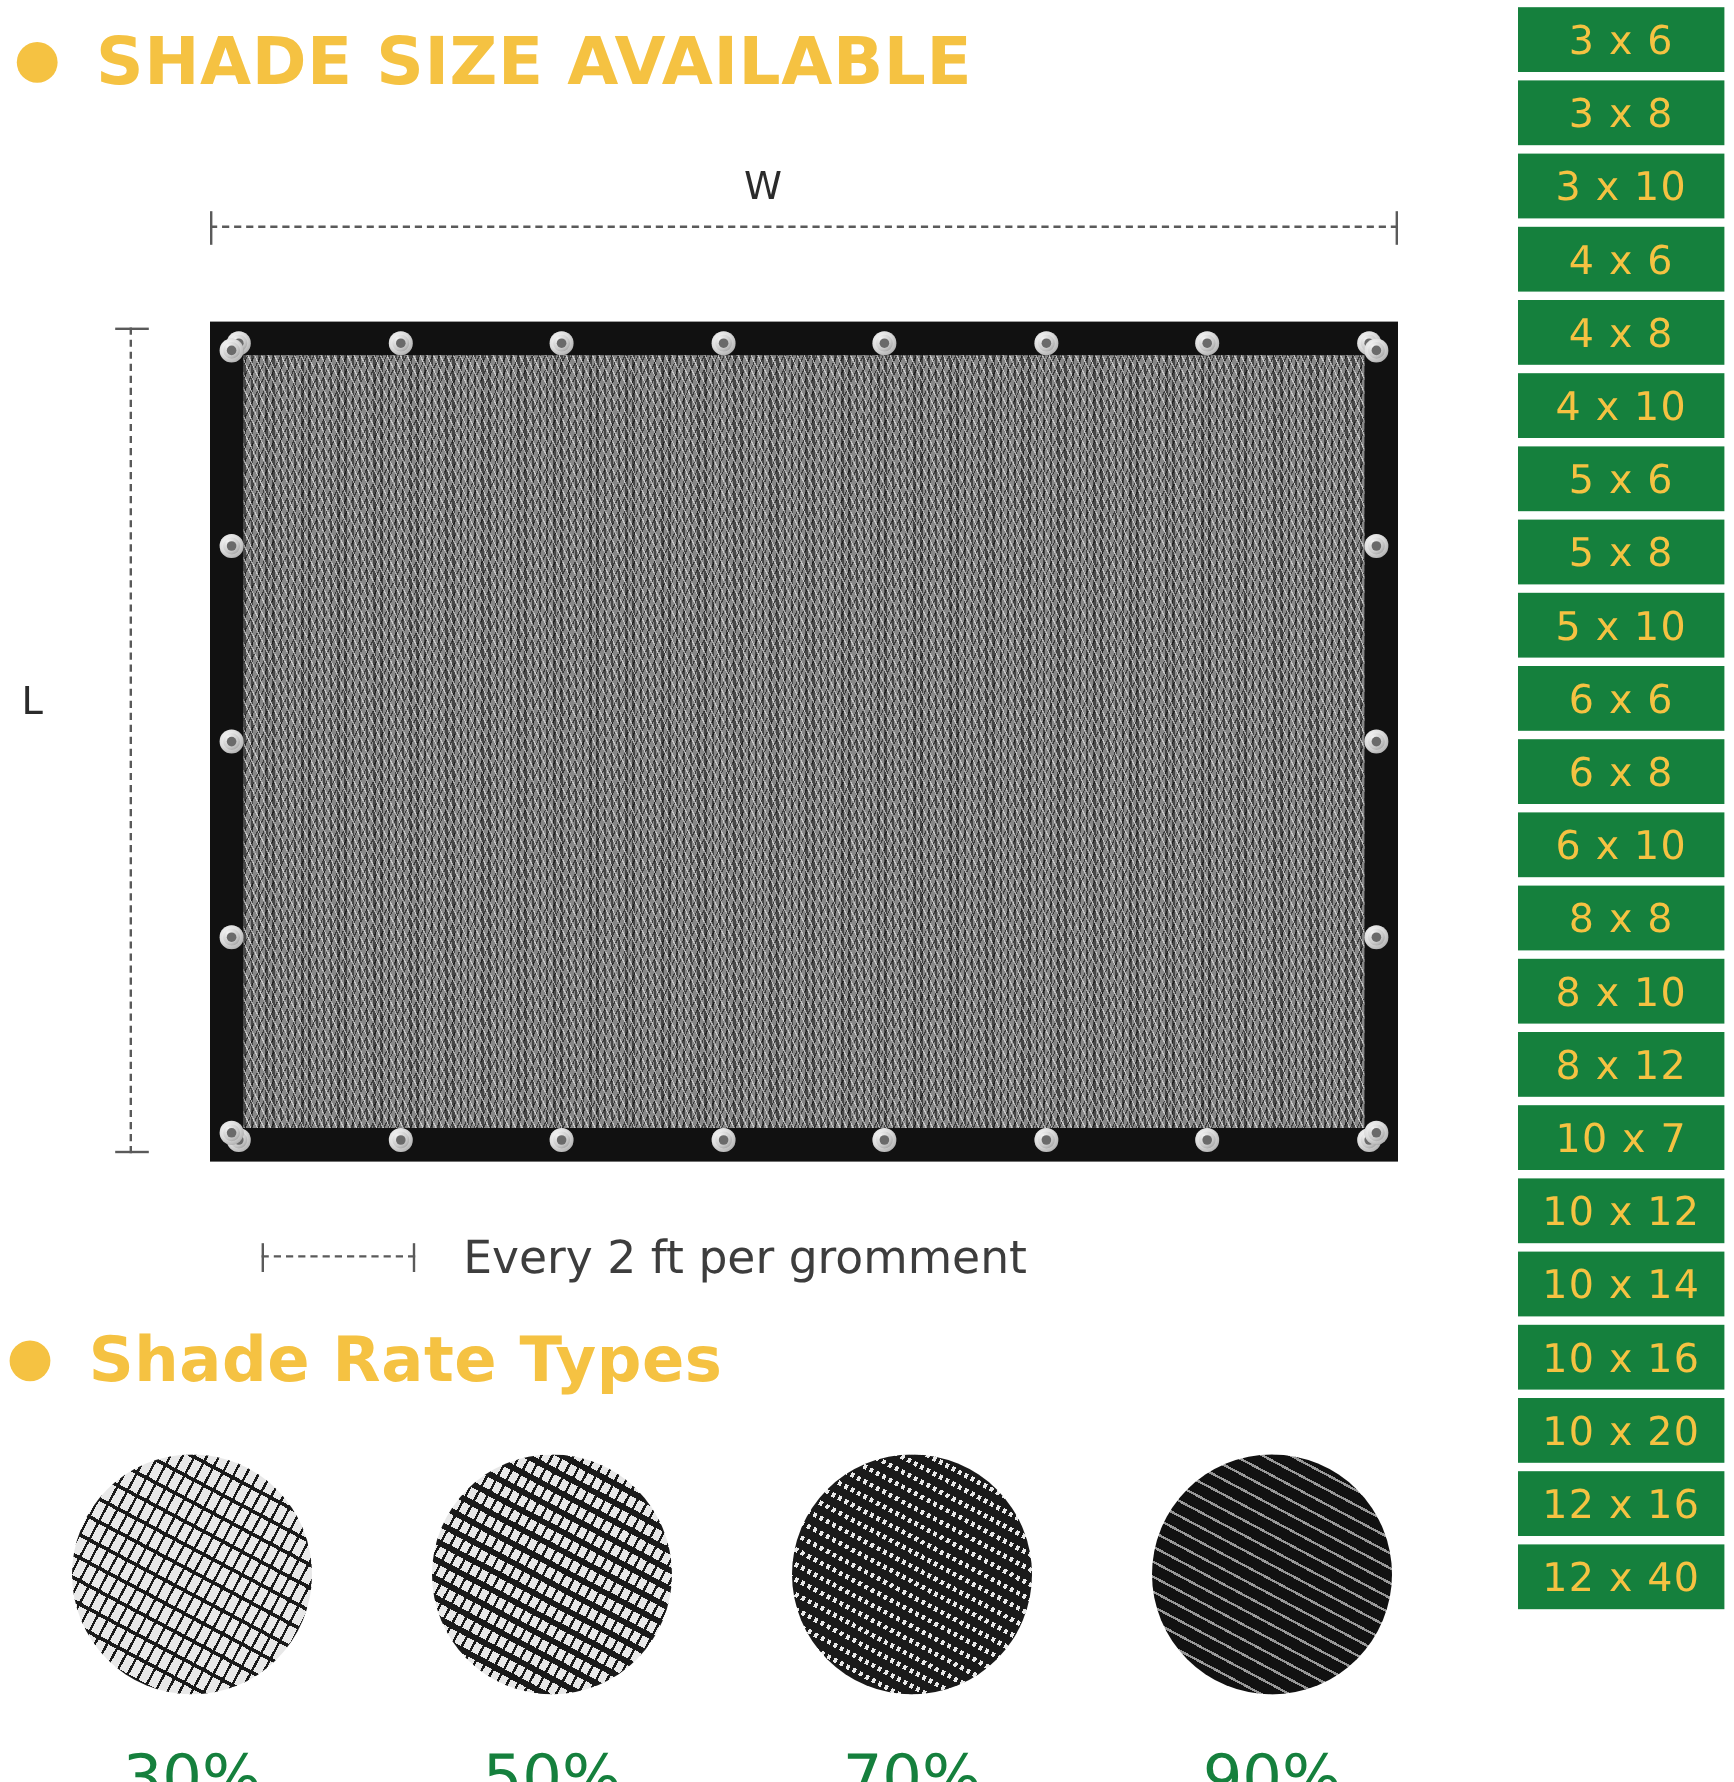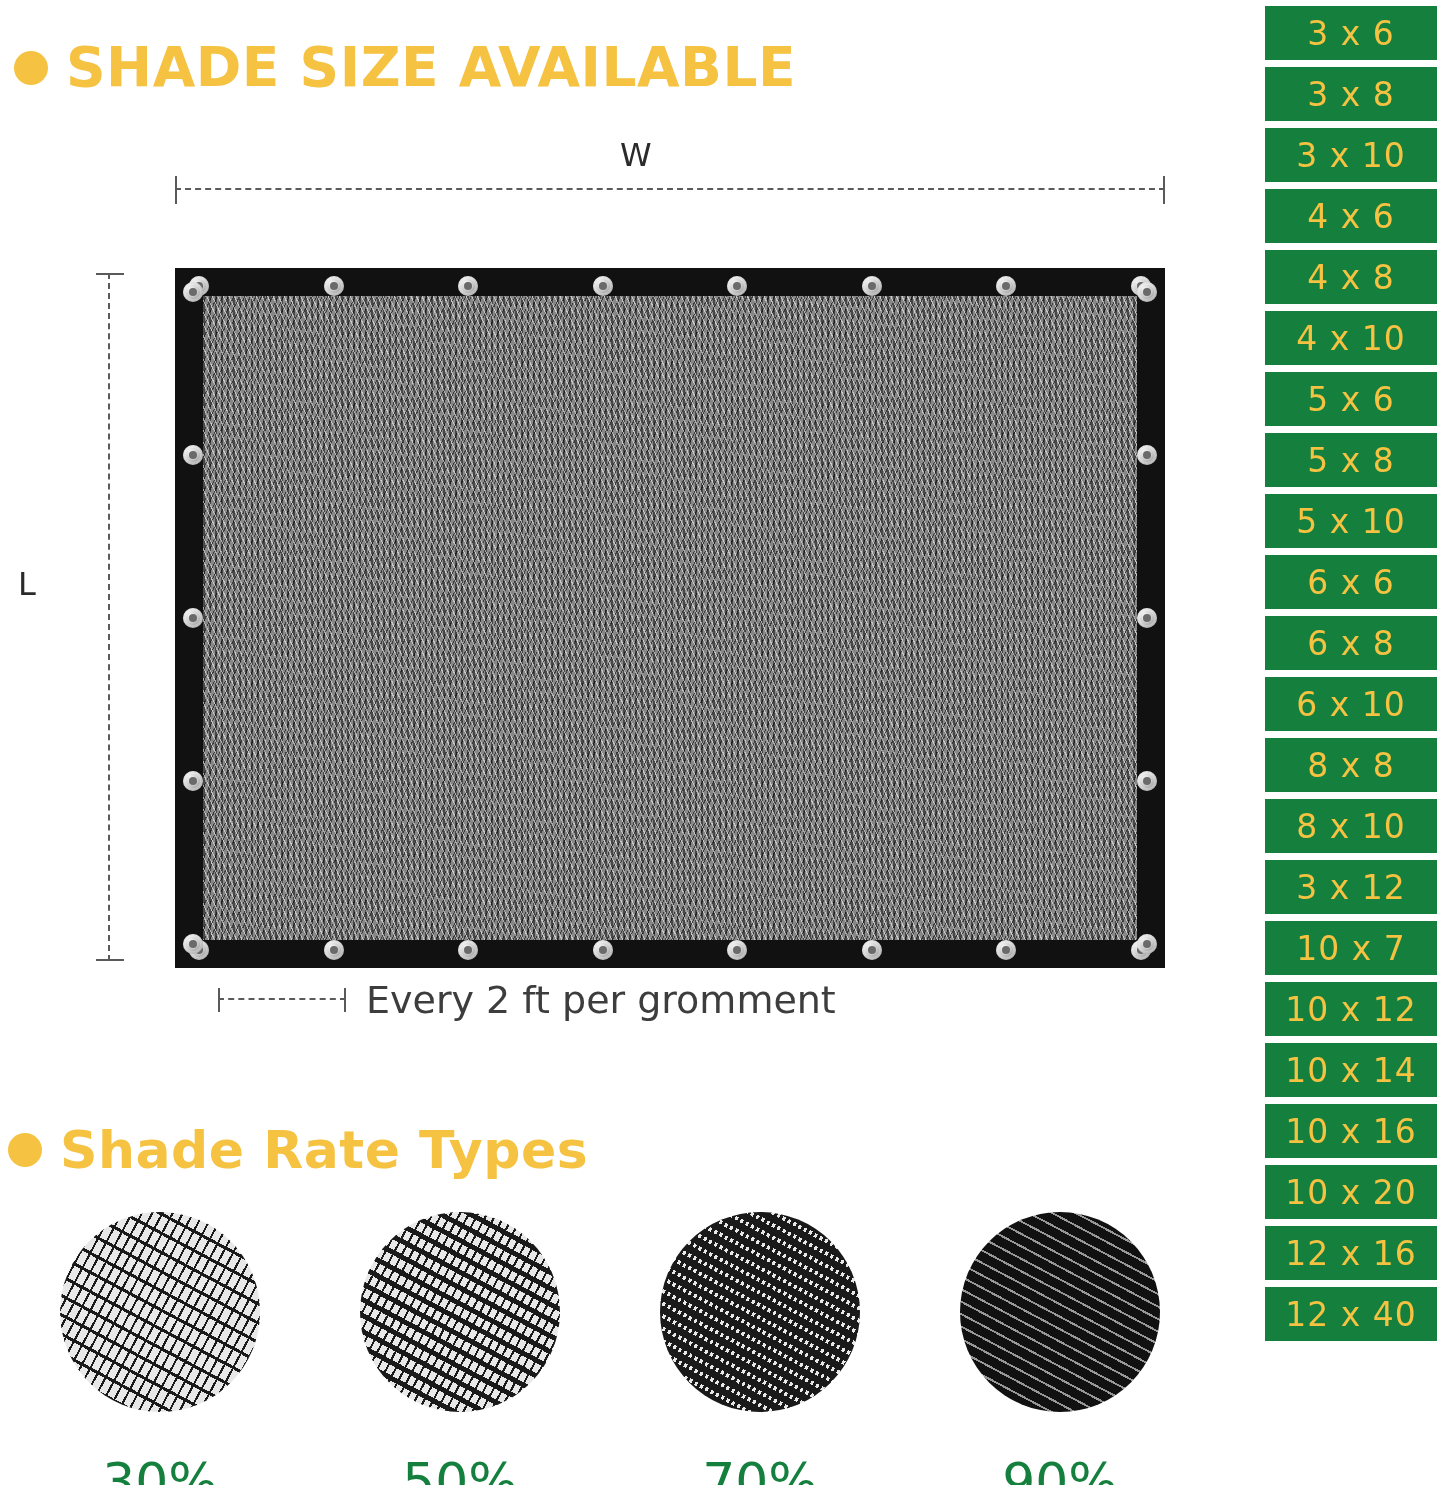--- a/index.html
+++ b/index.html
@@ -13,22 +13,21 @@
     position: relative;
     font-family: "DejaVu Sans", sans-serif;
     overflow: hidden;
   }
 
   
   .heading {
     position: absolute;
     display: flex;
     align-items: center;
-    gap: 18px;
-    margin-top: 16px;
+    gap: 32px;
   }
   .bullet {
     width: 34px;
     height: 34px;
     border-radius: 50%;
     background: #f5c242;
     flex: 0 0 auto;
   }
   .heading-text {
     color: #f5c242;
@@ -144,24 +143,24 @@
     width: 8px;
     height: 8px;
     border-radius: 50%;
     background: #6a6a6a;
   }
 
   
   .spacing-note {
     position: absolute;
     left: 218px;
-    top: 858px;
+    top: 906px;
     display: flex;
     align-items: center;
-    gap: 20px;
+    gap: 40px;
   }
   .spacing-bracket {
     position: relative;
     width: 128px;
     height: 2px;
     border-top: 2px dashed #5a5a5a;
   }
   .spacing-bracket:before, .spacing-bracket:after {
     content: "";
     position: absolute;
@@ -329,21 +328,21 @@
     <div class="size-chip">4 x 8</div>
     <div class="size-chip">4 x 10</div>
     <div class="size-chip">5 x 6</div>
     <div class="size-chip">5 x 8</div>
     <div class="size-chip">5 x 10</div>
     <div class="size-chip">6 x 6</div>
     <div class="size-chip">6 x 8</div>
     <div class="size-chip">6 x 10</div>
     <div class="size-chip">8 x 8</div>
     <div class="size-chip">8 x 10</div>
-    <div class="size-chip">3 x 12</div>
+    <div class="size-chip">8 x 12</div>
     <div class="size-chip">10 x 7</div>
     <div class="size-chip">10 x 12</div>
     <div class="size-chip">10 x 14</div>
     <div class="size-chip">10 x 16</div>
     <div class="size-chip">10 x 20</div>
     <div class="size-chip">12 x 16</div>
     <div class="size-chip">12 x 40</div>
   </div>
 
 </body></html>

